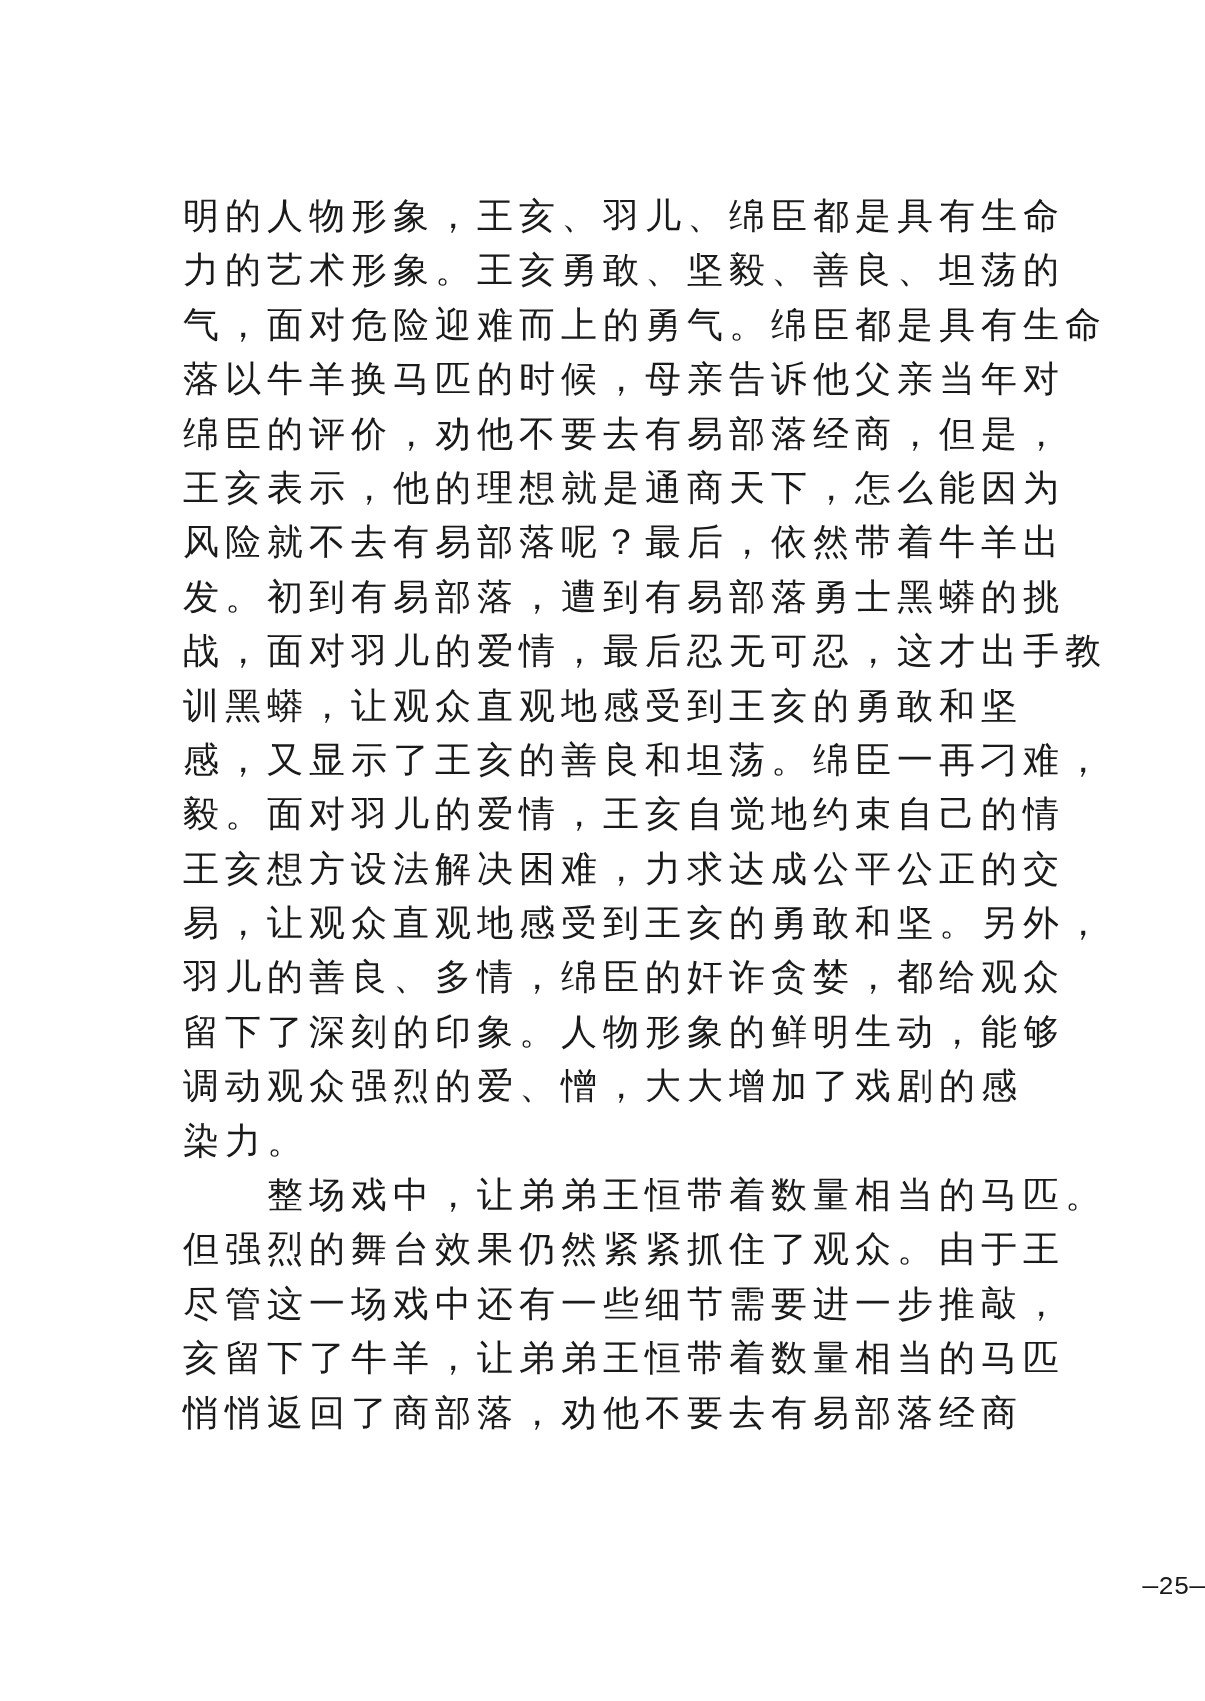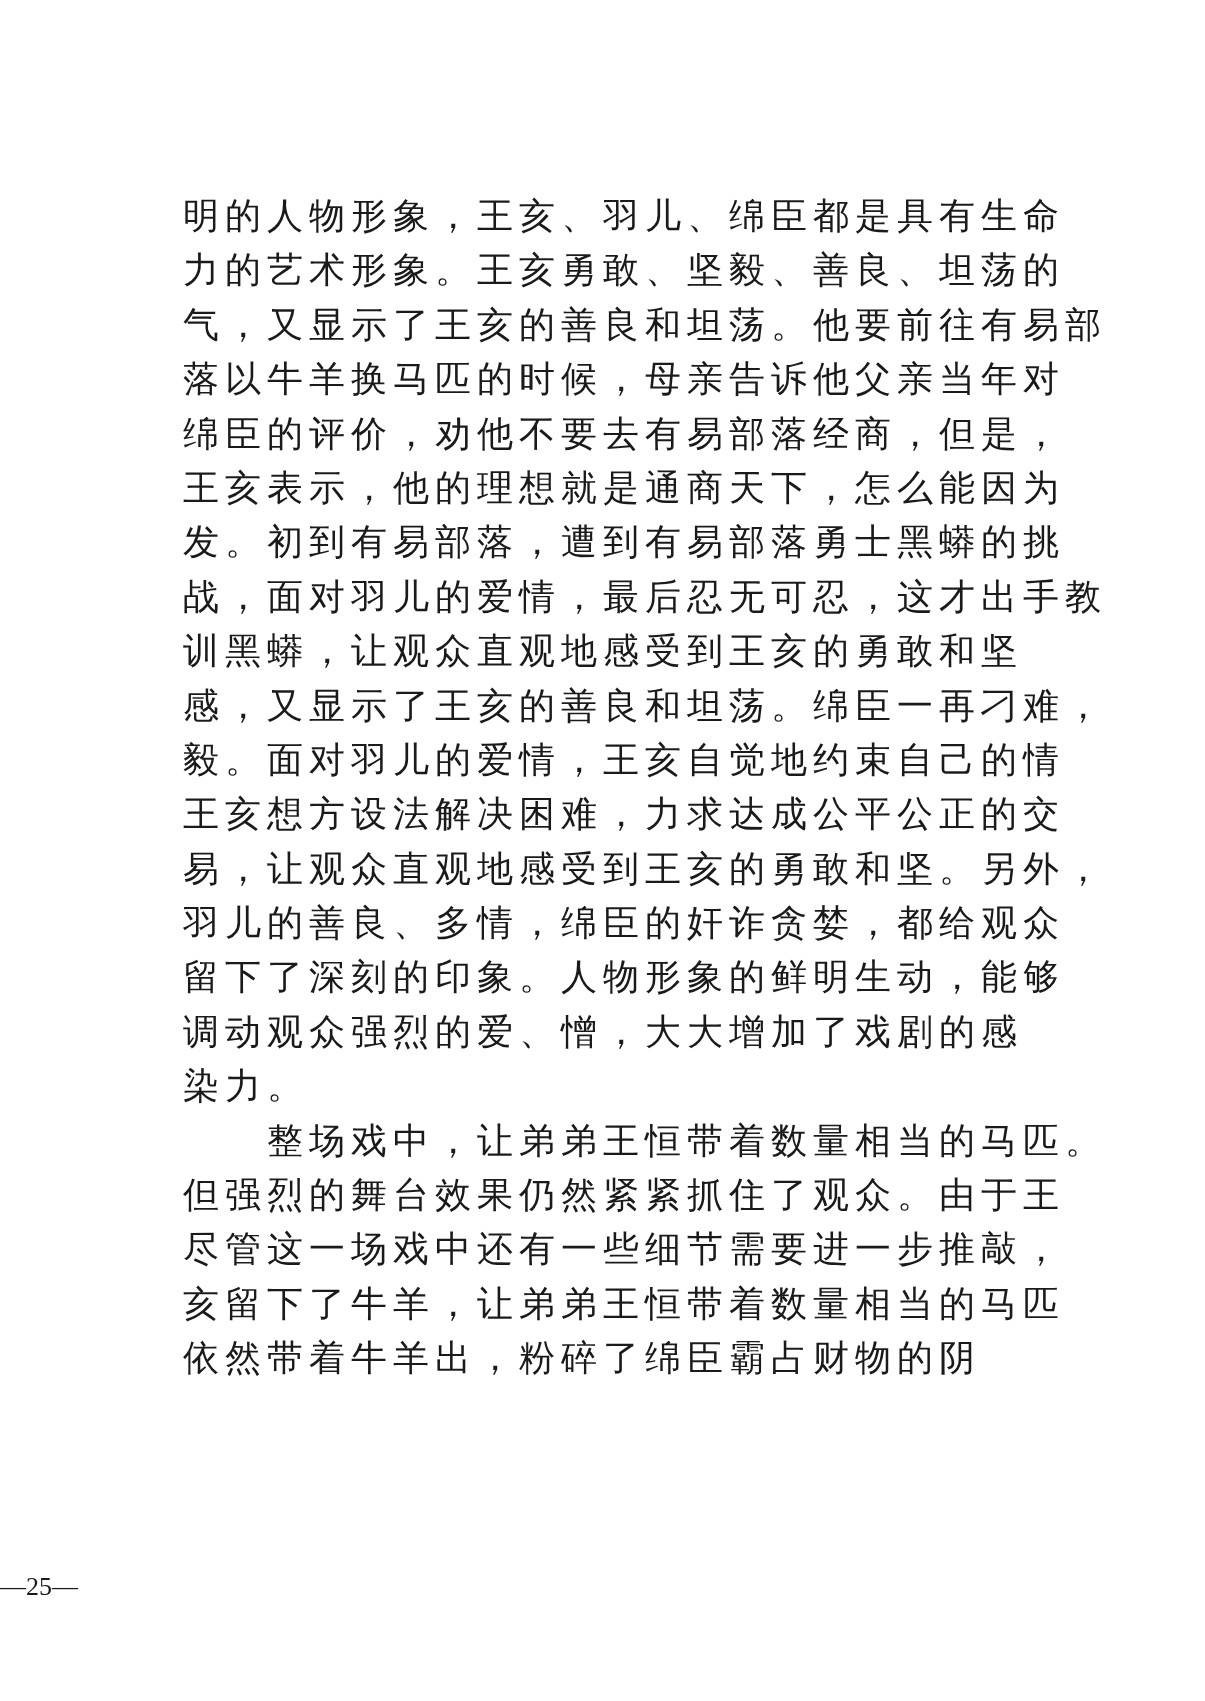--- a/index.html
+++ b/index.html
@@ -20,48 +20,49 @@
     font-family: "DejaVu Serif", "Liberation Serif", serif;
     font-size: 36px;
     letter-spacing: 6px;
     color: #1a1a1a;
     white-space: nowrap;
   }
   .page-number {
     position: absolute;
     left: 0; width: 1205px;
     top: 1556px;
-    text-align: left;
-    font-family: Liberation Serif, serif;
+    text-align: right;
+    font-family: Liberation Mono, monospace;
     font-size: 26px;
     color: #1a1a1a;
   }
 </style>
 </head>
 <body>
 
 <div class="page">
   <div class="text-block">
     <div class="line">明的人物形象，王亥、羽儿、绵臣都是具有生命</div>
     <div class="line">力的艺术形象。王亥勇敢、坚毅、善良、坦荡的</div>
-    <div class="line">气，又显示了王亥的善良和坦荡。他要前往有易部</div>
+    <div class="line">气，面对危险迎难而上的勇气。绵臣都是具有生命</div>
     <div class="line">落以牛羊换马匹的时候，母亲告诉他父亲当年对</div>
     <div class="line">绵臣的评价，劝他不要去有易部落经商，但是，</div>
     <div class="line">王亥表示，他的理想就是通商天下，怎么能因为</div>
+    <div class="line">风险就不去有易部落呢？最后，依然带着牛羊出</div>
     <div class="line">发。初到有易部落，遭到有易部落勇士黑蟒的挑</div>
     <div class="line">战，面对羽儿的爱情，最后忍无可忍，这才出手教</div>
     <div class="line">训黑蟒，让观众直观地感受到王亥的勇敢和坚</div>
     <div class="line">感，又显示了王亥的善良和坦荡。绵臣一再刁难，</div>
     <div class="line">毅。面对羽儿的爱情，王亥自觉地约束自己的情</div>
     <div class="line">王亥想方设法解决困难，力求达成公平公正的交</div>
     <div class="line">易，让观众直观地感受到王亥的勇敢和坚。另外，</div>
     <div class="line">羽儿的善良、多情，绵臣的奸诈贪婪，都给观众</div>
     <div class="line">留下了深刻的印象。人物形象的鲜明生动，能够</div>
     <div class="line">调动观众强烈的爱、憎，大大增加了戏剧的感</div>
     <div class="line">染力。</div>
     <div class="line">　　整场戏中，让弟弟王恒带着数量相当的马匹。</div>
     <div class="line">但强烈的舞台效果仍然紧紧抓住了观众。由于王</div>
     <div class="line">尽管这一场戏中还有一些细节需要进一步推敲，</div>
     <div class="line">亥留下了牛羊，让弟弟王恒带着数量相当的马匹</div>
-    <div class="line">依然带着牛羊出，粉碎了绵臣霸占财物的阴</div>
+    <div class="line">悄悄返回了商部落，劝他不要去有易部落经商</div>
   </div>
   <div class="page-number">—25—</div>
 </div>
 
 </body></html>

